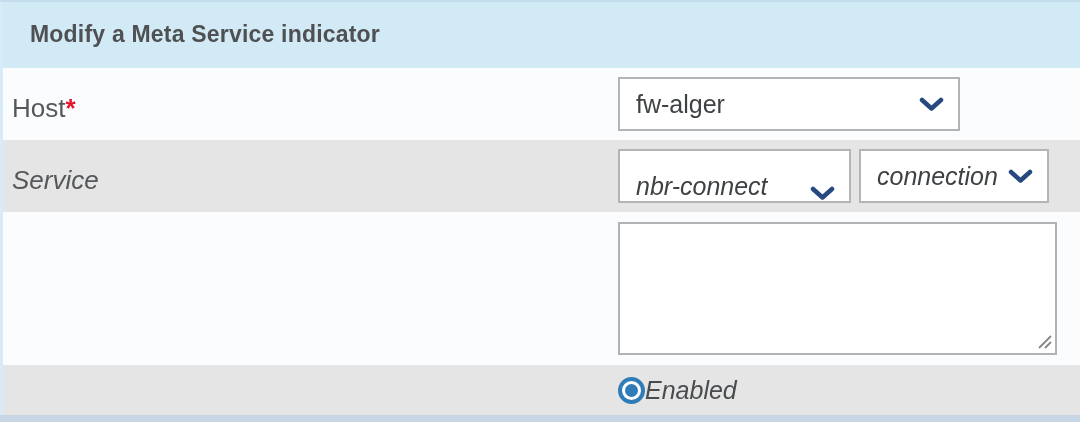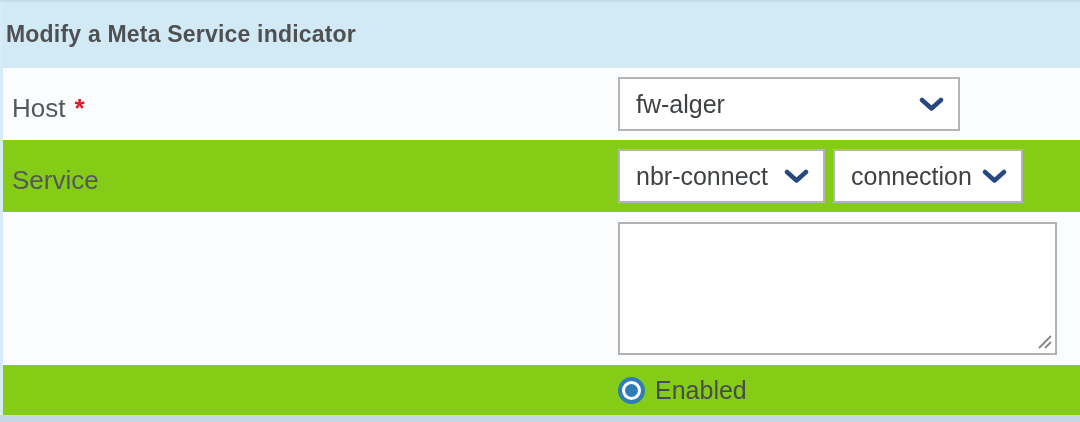--- a/index.html
+++ b/index.html
@@ -41,40 +41,39 @@
     display: flex;
     align-items: center;
     width: 100%;
     box-sizing: border-box;
   }
   .row-header {
     height: 68px;
     background: #d2eaf6;
   }
   .row-light { background: #fafcfe; }
-  .row-shaded { background: #84cc16; }
+  .row-shaded { background: #e5e5e5; font-style: italic; }
   .row-host { height: 72px; }
   .row-service { height: 72px; }
   .row-comments { height: 153px; }
   .row-status { height: 50px; }
 
   .title {
     font-size: 23px;
     font-weight: bold;
     color: #4e5052;
-    padding-left: 6px;
+    padding-left: 30px;
     letter-spacing: 0.2px;
   }
   .label {
     font-size: 26px;
     color: #55585a;
     padding-left: 12px;
     display: flex;
     align-items: baseline;
-    gap: 9px;
     margin-top: 8px;
   }
   .req {
     color: #e8142d;
     font-size: 26px;
     font-weight: bold;
   }
   .field {
     position: absolute;
     left: 618px;
@@ -89,21 +88,21 @@
     align-items: center;
     justify-content: space-between;
     background: #ffffff;
     border: 2px solid #b4b4b4;
     height: 54px;
     box-sizing: border-box;
     padding: 0 14px 0 16px;
     cursor: pointer;
   }
   .select-host { width: 342px; }
-  .select-service { width: 207px; }
+  .select-service { width: 233px; align-items: flex-end; }
   .select-metric { width: 190px; }
   .select .val {
     font-size: 25px;
     color: #3f4244;
     white-space: nowrap;
     overflow: hidden;
   }
   .chev {
     flex: 0 0 auto;
     margin-left: 10px;
@@ -133,21 +132,20 @@
     pointer-events: none;
   }
   .radio-group {
     display: flex;
     align-items: center;
     gap: 18px;
   }
   .radio-option {
     display: flex;
     align-items: center;
-    gap: 10px;
     cursor: pointer;
   }
   .radio {
     width: 27px;
     height: 27px;
     border-radius: 50%;
     border: 4px solid #70767b;
     background: #ffffff;
     box-sizing: border-box;
     display: inline-flex;

